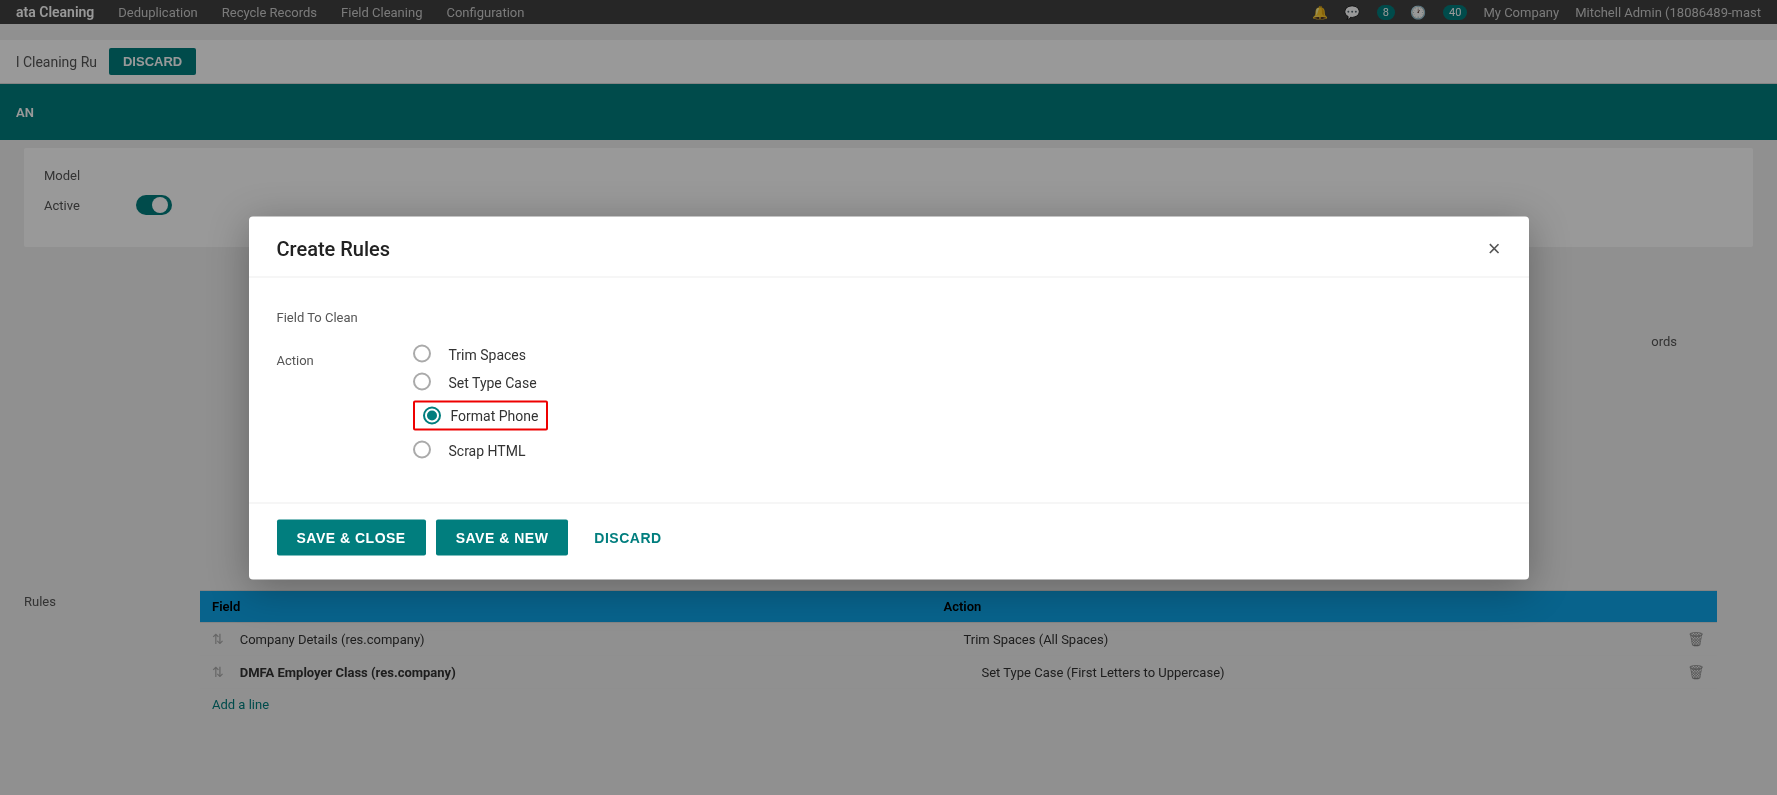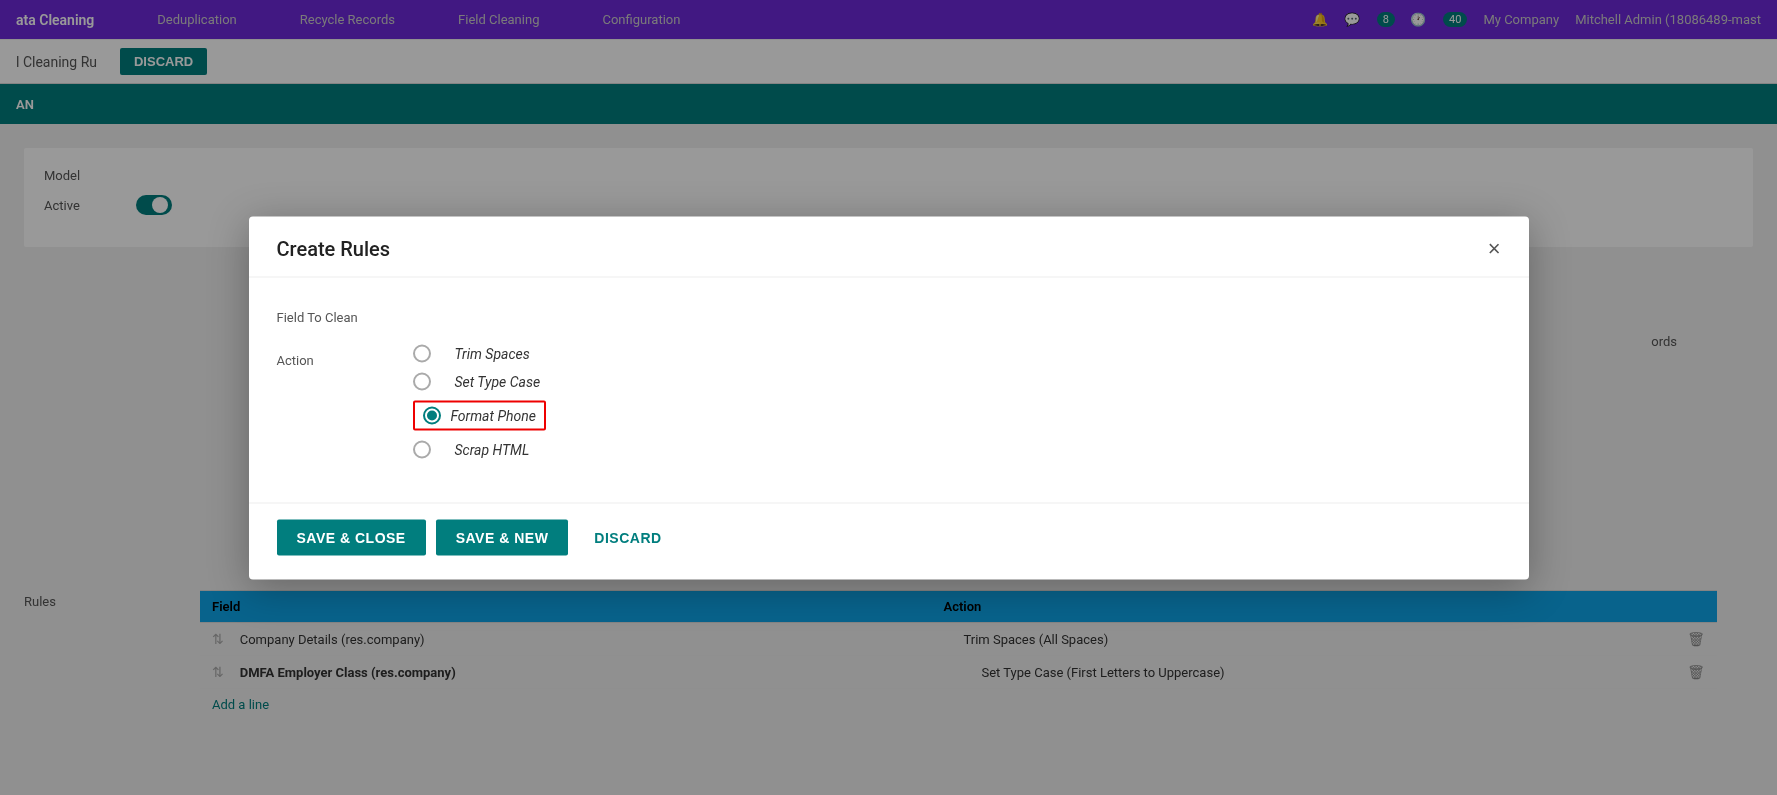--- a/index.html
+++ b/index.html
@@ -17,38 +17,37 @@
     .bg-page {
       position: absolute;
       top: 0; left: 0; right: 0; bottom: 0;
       background: #f0f0f0;
     }
 
     
     .navbar {
       position: absolute;
       top: 0; left: 0; right: 0;
-      height: 39px;
-      background: #6d28d9;
+      height: 24px;
+      background: #404040;
       display: flex;
       align-items: center;
       padding: 0 16px;
       gap: 24px;
       z-index: 1;
     }
     .navbar-brand {
       color: #fff;
       font-size: 14px;
       font-weight: 600;
     }
     .navbar-item {
       color: #ccc;
       font-size: 13px;
       cursor: pointer;
-      margin-left: 39px;
     }
     .navbar-right {
       margin-left: auto;
       display: flex;
       align-items: center;
       gap: 16px;
       color: #ccc;
       font-size: 13px;
     }
     .badge {
@@ -61,40 +60,40 @@
 
     
     .subheader {
       position: absolute;
       top: 40px; left: 0; right: 0;
       height: 44px;
       background: #fff;
       display: flex;
       align-items: center;
       padding: 0 16px;
-      gap: 23px;
+      gap: 12px;
       border-bottom: 1px solid #ddd;
       z-index: 1;
     }
     .btn-discard {
       background: #017e7e;
       color: #fff;
       border: none;
       padding: 6px 14px;
       font-size: 13px;
       font-weight: 600;
       cursor: pointer;
       border-radius: 2px;
     }
 
     
     .subheader2 {
       position: absolute;
       top: 84px; left: 0; right: 0;
-      height: 40px;
+      height: 56px;
       background: #017e7e;
       display: flex;
       align-items: center;
       padding: 0 16px;
       z-index: 1;
     }
 
     
     .main-content {
       position: absolute;
@@ -267,24 +266,23 @@
     }
 
     
     .radio-group {
       display: flex;
       flex-direction: column;
       gap: 10px;
     }
     .radio-option {
       display: flex;
-      align-items: center;
-      gap: 24px;
-      cursor: pointer;
-      font-style: italic;
+      align-items: flex-end;
+      gap: 18px;
+      cursor: pointer;
     }
     .radio-input {
       width: 18px;
       height: 18px;
       border-radius: 50%;
       border: 2px solid #aaa;
       display: flex;
       align-items: center;
       justify-content: center;
       flex-shrink: 0;

